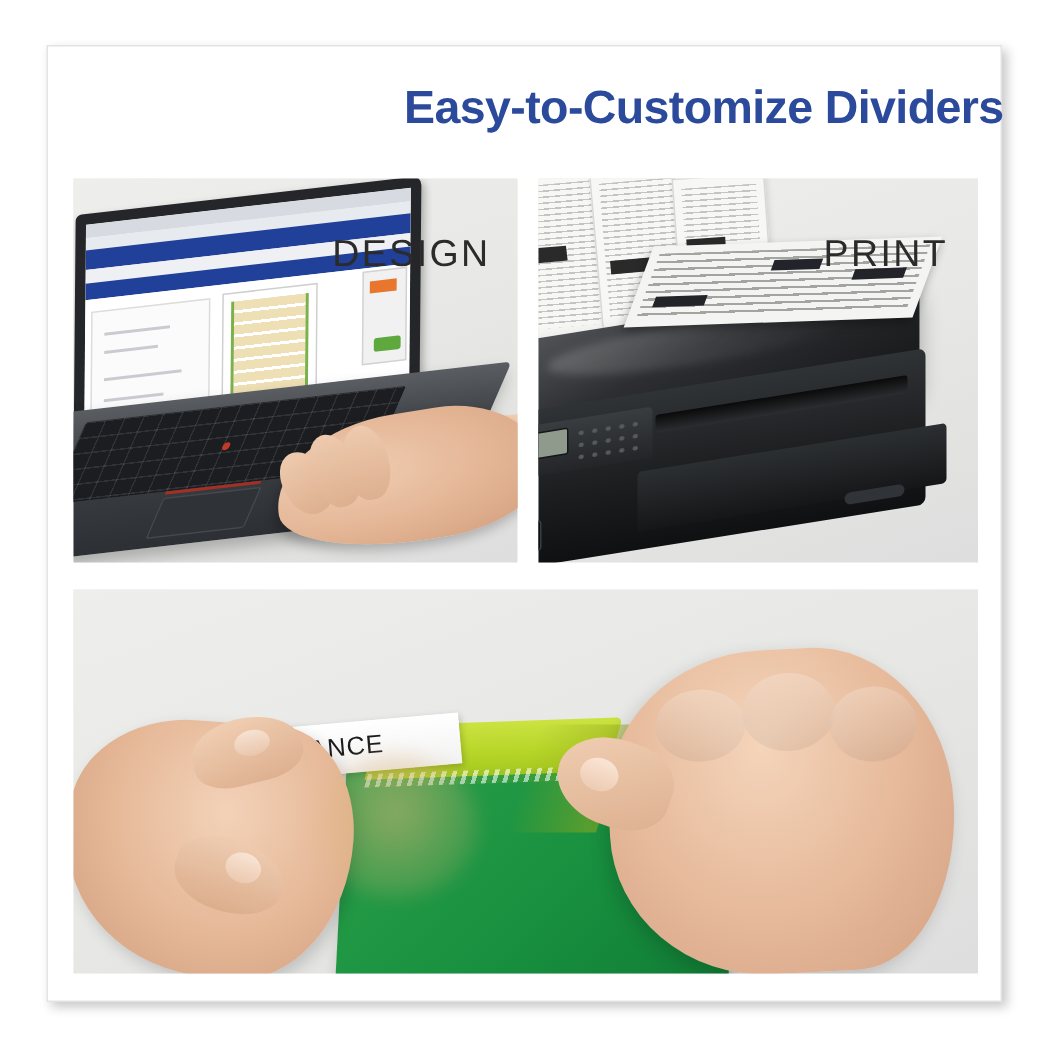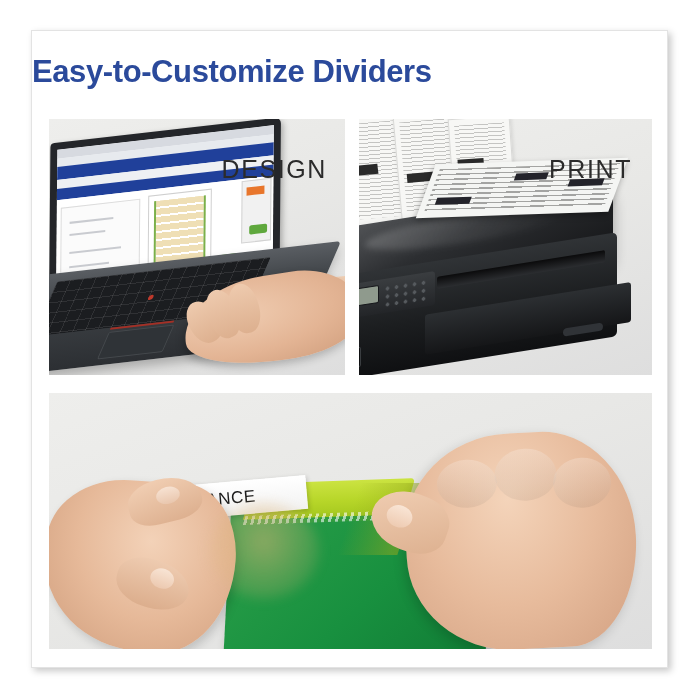--- a/index.html
+++ b/index.html
@@ -28,21 +28,21 @@
     border: 1px solid #e3e3e3;
     box-shadow: 3px 3px 7px rgba(0,0,0,0.22);
     box-sizing: border-box;
   }
   
   .headline {
     position: absolute;
     left: 0;
     top: 23px;
     width: 637px;
-    text-align: left;
+    text-align: right;
     color: #2b4a9b;
     font-size: 31px;
     font-weight: bold;
     letter-spacing: -0.4px;
     font-family: "Liberation Sans", sans-serif;
     white-space: nowrap;
   }
   
   .panel {
     position: absolute;

